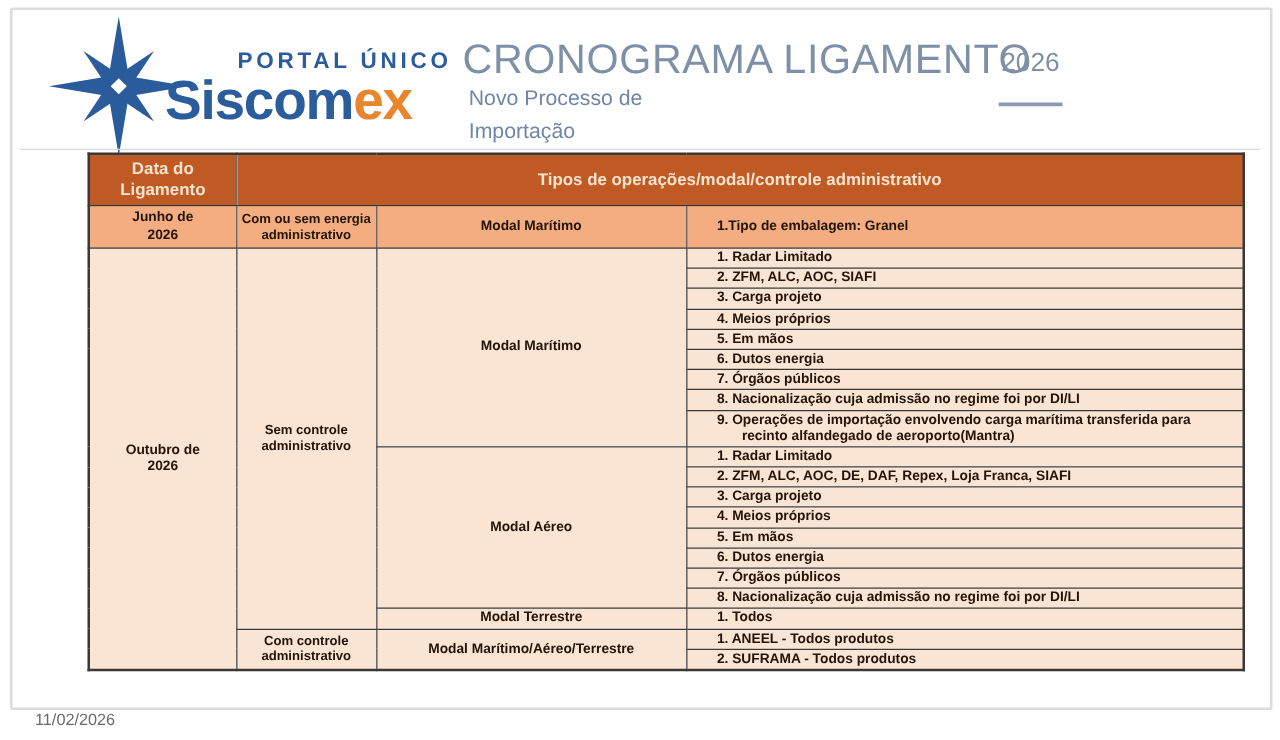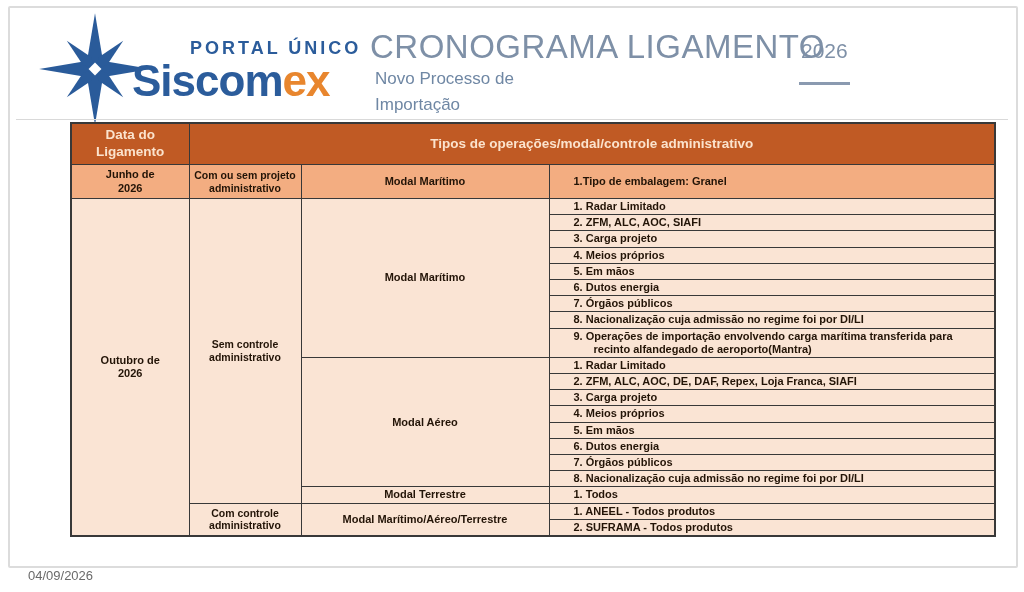--- a/index.html
+++ b/index.html
@@ -111,21 +111,21 @@
     </colgroup>
     <thead>
       <tr>
         <th>Data do Ligamento</th>
         <th colspan="3">Tipos de operações/modal/controle administrativo</th>
       </tr>
     </thead>
     <tbody id="tbody">
         <tr class="row-junho">
           <td class="c-date">Junho de 2026</td>
-          <td class="c-ctrl">Com ou sem projeto administrativo</td>
+          <td class="c-ctrl">Com ou sem energia administrativo</td>
           <td class="c-modal">Modal Marítimo</td>
           <td class="c-item">1.Tipo de embalagem: Granel</td>
         </tr>
         <tr class="row-outubro">
           <td class="c-date" rowspan="20">Outubro de 2026</td>
           <td class="c-ctrl" rowspan="18">Sem controle administrativo</td>
           <td class="c-modal" rowspan="9">Modal Marítimo</td>
           <td class="c-item">1. Radar Limitado</td>
         </tr>
         <tr class="row-outubro">
@@ -186,13 +186,13 @@
           <td class="c-modal" rowspan="2">Modal Marítimo/Aéreo/Terrestre</td>
           <td class="c-item">1. ANEEL - Todos produtos</td>
         </tr>
         <tr class="row-outubro">
           <td class="c-item">2. SUFRAMA - Todos produtos</td>
         </tr>
       </tbody>
   </table>
 </div>
 
-<div class="footer-date">04/09/2026</div>
+<div class="footer-date">11/02/2026</div>
 
 </body></html>

